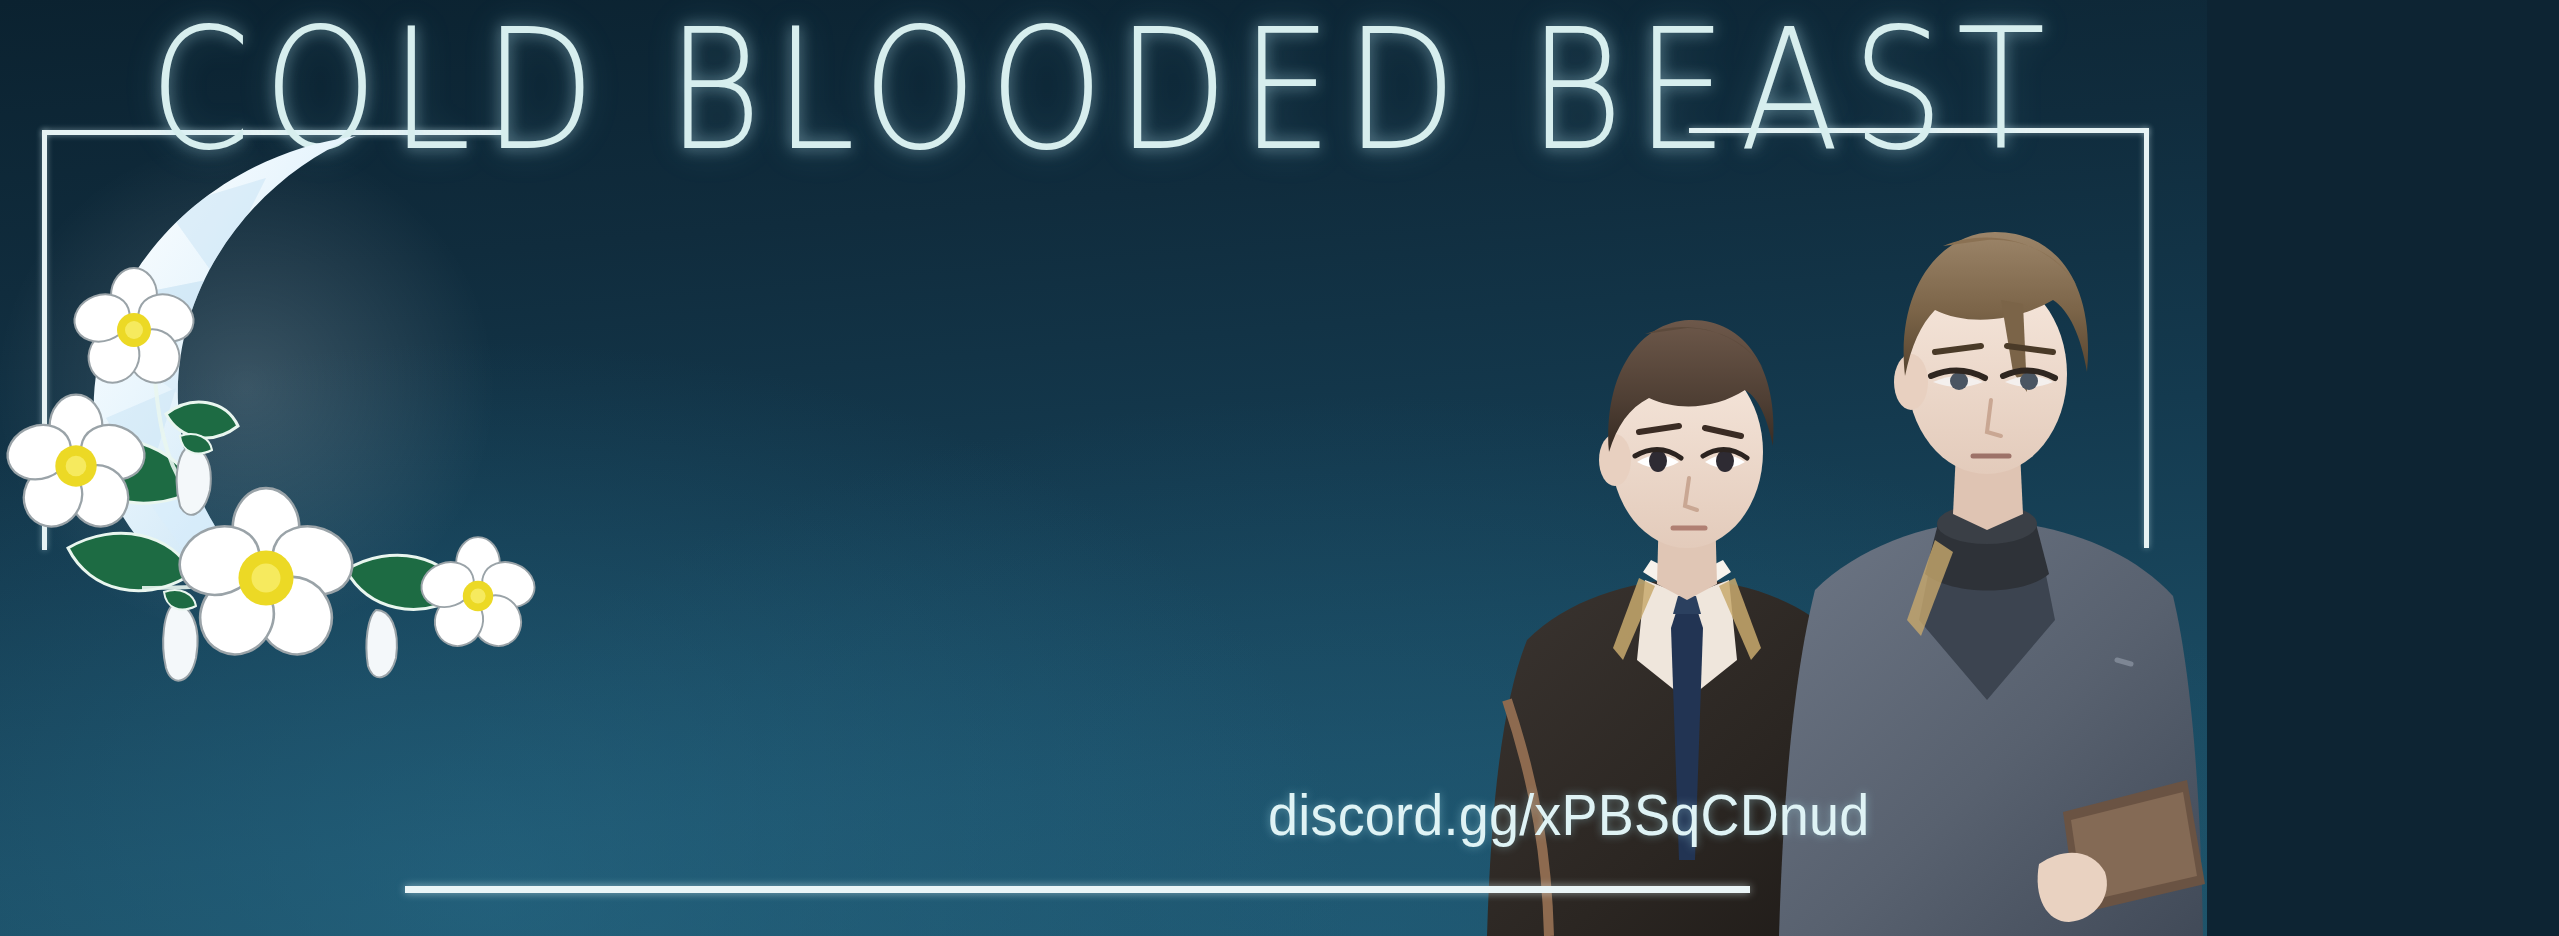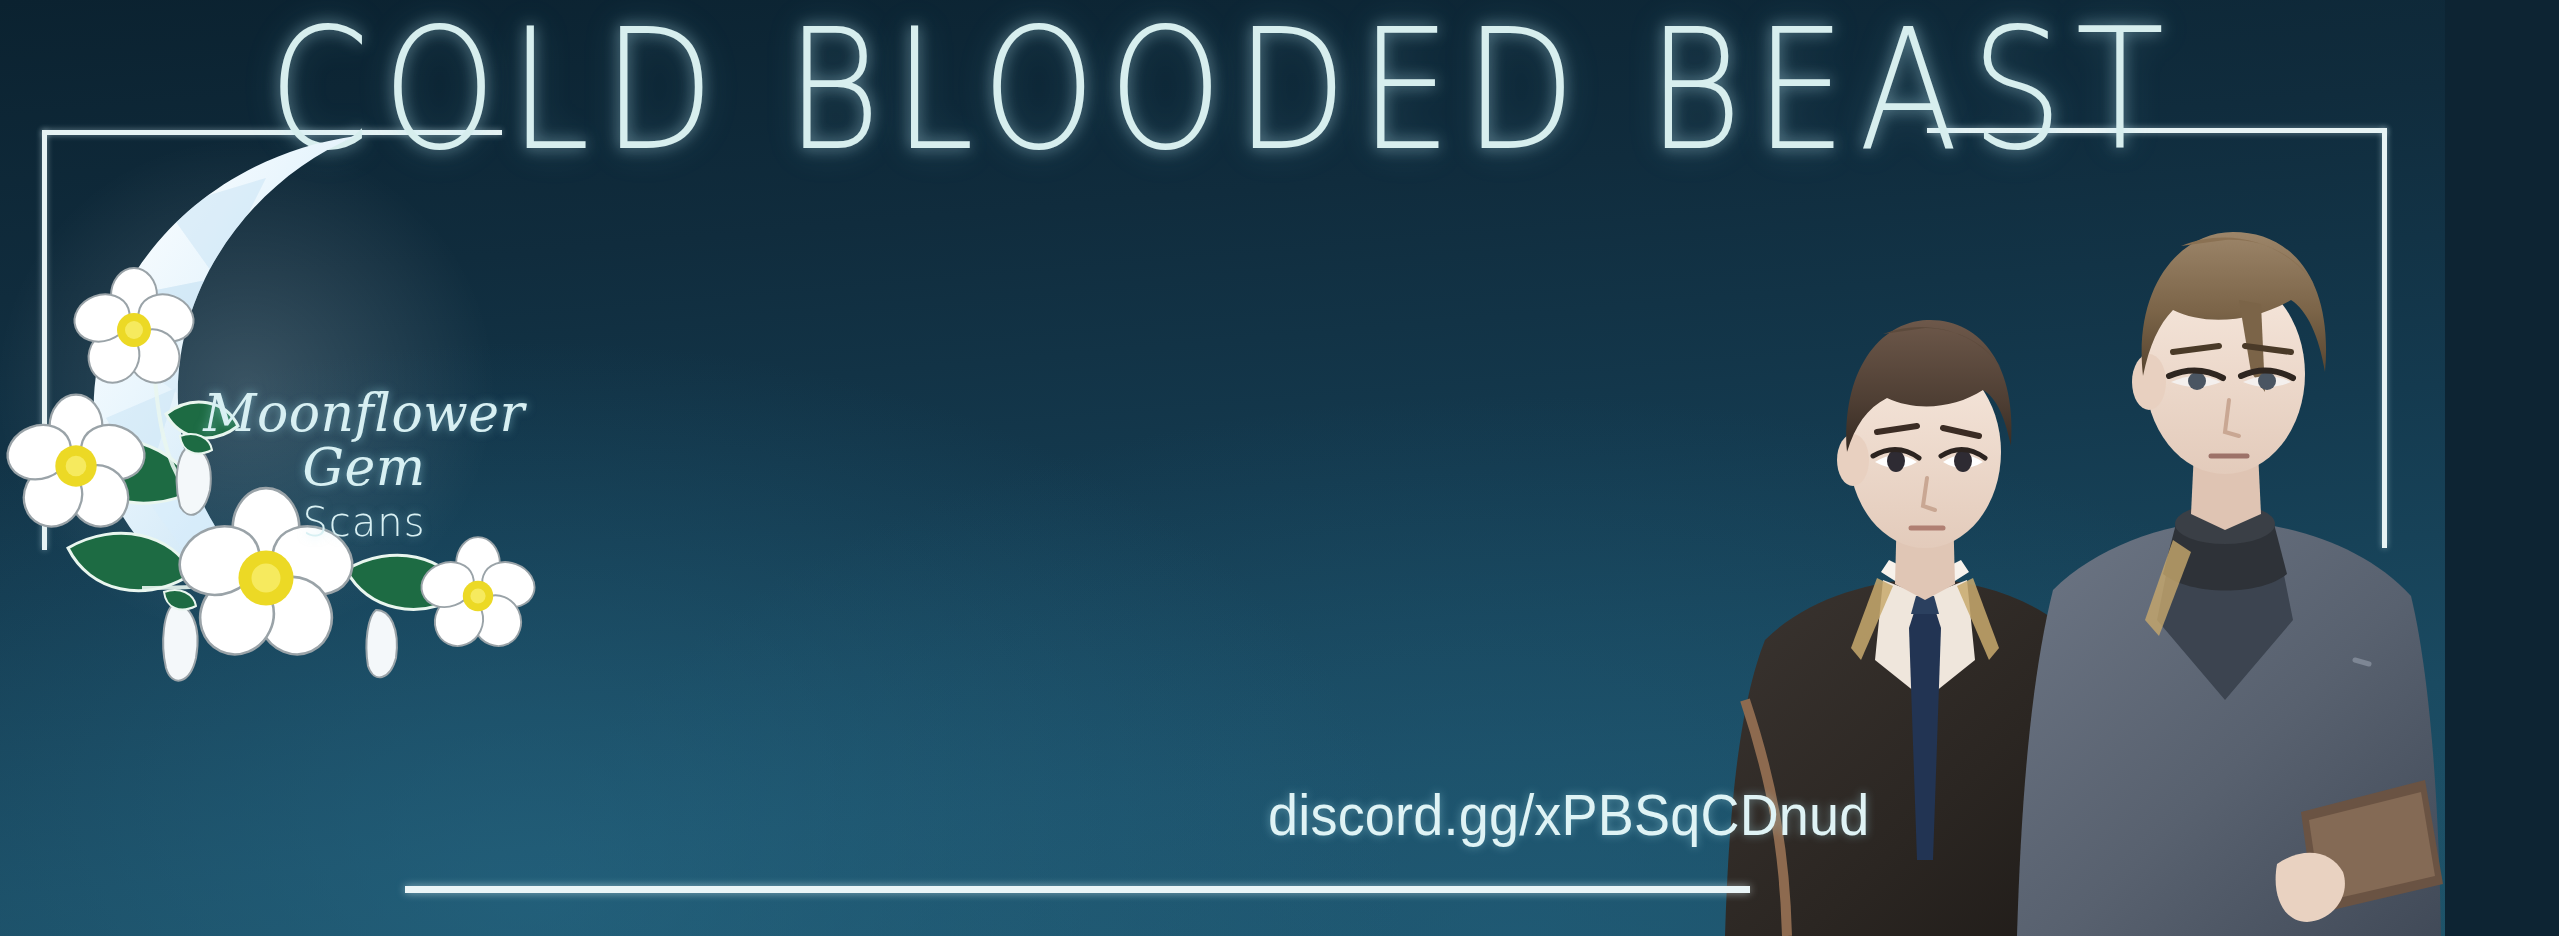--- a/index.html
+++ b/index.html
@@ -1,20 +1,20 @@
 <!DOCTYPE html>
 <html><head>
 <meta charset="utf-8">
 <style>
   * { margin:0; padding:0; box-sizing:border-box; }
   html,body { background:#0d2433; }
 
   #banner {
     position:relative;
-    width:2445px;
+    width:2207px;
     height:936px;
     overflow:hidden;
     font-family:"Liberation Sans", sans-serif;
     background:
       radial-gradient(ellipse 1400px 900px at 22% 96%, rgba(40,110,140,0.55) 0%, rgba(40,110,140,0.0) 62%),
       radial-gradient(ellipse 1500px 820px at 62% 100%, rgba(33,95,124,0.60) 0%, rgba(33,95,124,0.0) 66%),
       linear-gradient(175deg, #0b2230 0%, #102c3d 26%, #143a4f 52%, #1a4a61 78%, #1e5369 100%);
   }
 
   
@@ -385,24 +385,20 @@
           <path d="M140 330 C156 326 168 342 164 372 C158 398 142 404 134 388 C128 366 130 340 140 330 Z"></path>
           <path d="M128 486 C144 486 156 506 150 540 C144 566 126 570 120 550 C114 524 118 492 128 486 Z"></path>
           <path d="M330 492 C344 492 354 510 350 540 C344 562 328 566 322 548 C318 524 322 498 330 492 Z"></path>
         </g>
         <g fill="#1d6b43" stroke="#e9f6ef" stroke-width="2">
           <path d="M134 318 C150 312 164 320 166 332 C150 340 136 334 134 318 Z"></path>
           <path d="M118 474 C134 468 148 476 150 488 C134 496 120 490 118 474 Z"></path>
         </g>
       </g>
     </svg>
-    <div id="logo-wordmark">
-      <span class="wm-main">Moonflower Gem</span>
-      <span class="wm-sub">Scans</span>
-    </div>
   </div>
 
 
   <div id="discord">discord.gg/xPBSqCDnud</div>
 
   <div id="bottom-rule"></div>
 
 </div>
 
 </body></html>

